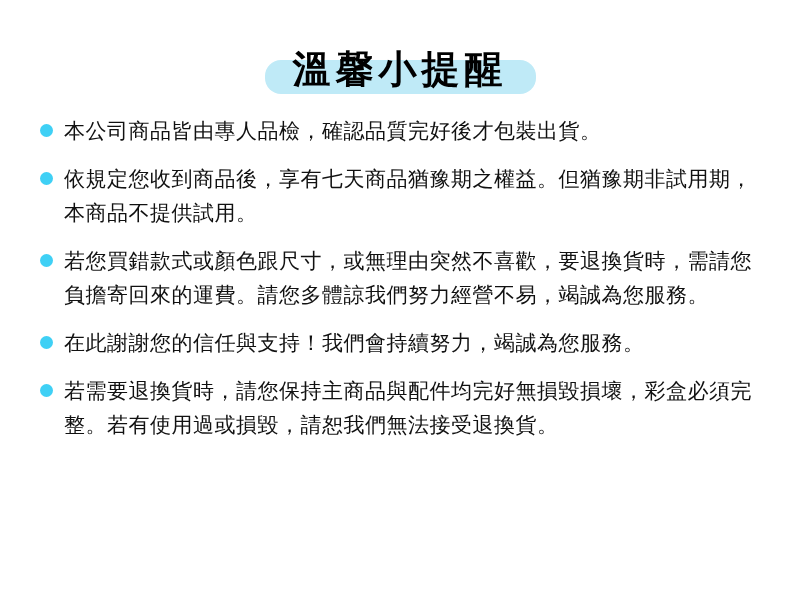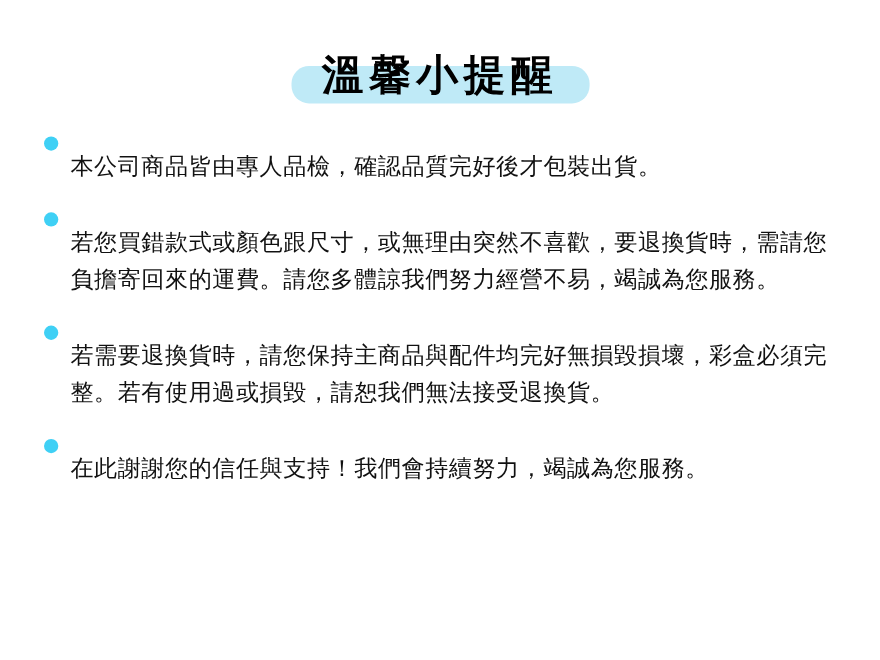--- a/index.html
+++ b/index.html
@@ -70,21 +70,20 @@
     margin-top: 10px;
     margin-right: 11px;
   }
   .item-text {
     flex: 1 1 auto;
     font-size: 21px;
     line-height: 1.62;
     letter-spacing: 0.5px;
     text-align: left;
     color: #111111;
-    margin-top: 21px;
   }
 </style>
 </head>
 <body>
 
 <div class="page">
 
   <div class="title-wrap">
     <div class="title">
       <span class="title-highlight"></span>
@@ -92,25 +91,29 @@
     </div>
   </div>
 
   <ul class="list">
     <li class="item">
       <span class="bullet"></span>
       <span class="item-text">本公司商品皆由專人品檢，確認品質完好後才包裝出貨。</span>
     </li>
     <li class="item">
       <span class="bullet"></span>
+      <span class="item-text">依規定您收到商品後，享有七天商品猶豫期之權益。但猶豫期非試用期，本商品不提供試用。</span>
+    </li>
+    <li class="item">
+      <span class="bullet"></span>
       <span class="item-text">若您買錯款式或顏色跟尺寸，或無理由突然不喜歡，要退換貨時，需請您負擔寄回來的運費。請您多體諒我們努力經營不易，竭誠為您服務。</span>
     </li>
     <li class="item">
       <span class="bullet"></span>
-      <span class="item-text">若需要退換貨時，請您保持主商品與配件均完好無損毀損壞，彩盒必須完整。若有使用過或損毀，請恕我們無法接受退換貨。</span>
+      <span class="item-text">在此謝謝您的信任與支持！我們會持續努力，竭誠為您服務。</span>
     </li>
     <li class="item">
       <span class="bullet"></span>
-      <span class="item-text">在此謝謝您的信任與支持！我們會持續努力，竭誠為您服務。</span>
+      <span class="item-text">若需要退換貨時，請您保持主商品與配件均完好無損毀損壞，彩盒必須完整。若有使用過或損毀，請恕我們無法接受退換貨。</span>
     </li>
   </ul>
 
 </div>
 
 </body></html>

